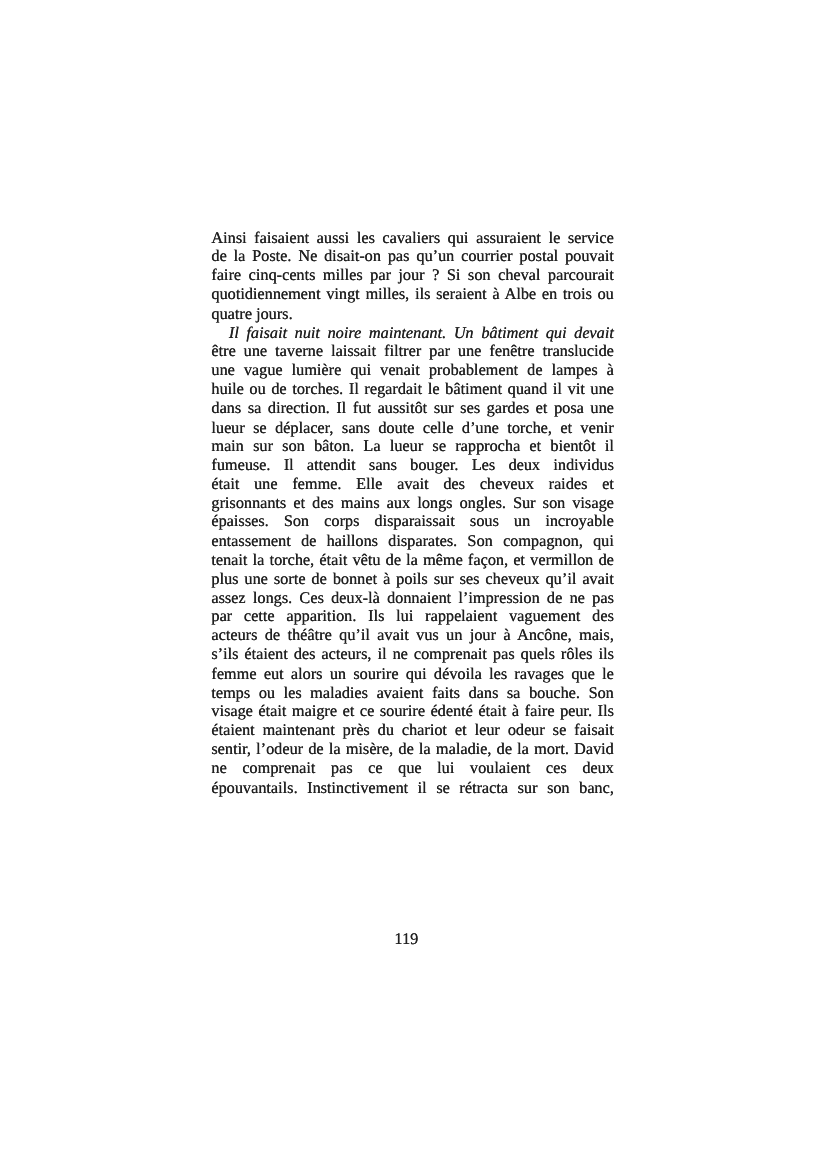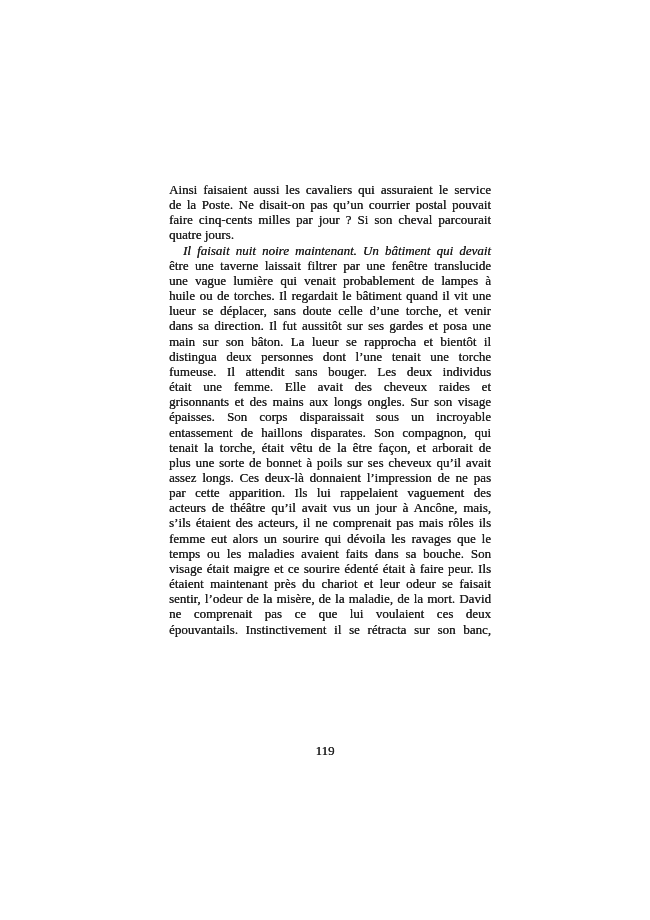--- a/index.html
+++ b/index.html
@@ -55,40 +55,40 @@
   }
 </style>
 </head>
 <body>
 
 <div class="book-page">
   <div class="text-block">
       <div class="line">Ainsi faisaient aussi les cavaliers qui assuraient le service</div>
       <div class="line">de la Poste. Ne disait-on pas qu’un courrier postal pouvait</div>
       <div class="line">faire cinq-cents milles par jour ? Si son cheval parcourait</div>
+      <div class="line">quotidiennement vingt milles, ils seraient à Albe en trois ou</div>
       <div class="line flush-left">quatre jours.</div>
       <div class="line indent">Il faisait nuit noire maintenant. Un bâtiment qui devait</div>
       <div class="line">être une taverne laissait filtrer par une fenêtre translucide</div>
       <div class="line">une vague lumière qui venait probablement de lampes à</div>
       <div class="line">huile ou de torches. Il regardait le bâtiment quand il vit une</div>
+      <div class="line">dans sa direction. Il fut aussitôt sur ses gardes et posa une</div>
       <div class="line">lueur se déplacer, sans doute celle d’une torche, et venir</div>
-      <div class="line">dans sa direction. Il fut aussitôt sur ses gardes et posa une</div>
       <div class="line">main sur son bâton. La lueur se rapprocha et bientôt il</div>
-      <div class="line">distingua deux personnes dont l’une tenait une torche</div>
       <div class="line">fumeuse. Il attendit sans bouger. Les deux individus</div>
       <div class="line">était une femme. Elle avait des cheveux raides et</div>
       <div class="line">grisonnants et des mains aux longs ongles. Sur son visage</div>
       <div class="line">épaisses. Son corps disparaissait sous un incroyable</div>
       <div class="line">entassement de haillons disparates. Son compagnon, qui</div>
-      <div class="line">tenait la torche, était vêtu de la être façon, et arborait de</div>
+      <div class="line">tenait la torche, était vêtu de la même façon, et vermillon de</div>
       <div class="line">plus une sorte de bonnet à poils sur ses cheveux qu’il avait</div>
       <div class="line">assez longs. Ces deux-là donnaient l’impression de ne pas</div>
       <div class="line">par cette apparition. Ils lui rappelaient vaguement des</div>
       <div class="line">acteurs de théâtre qu’il avait vus un jour à Ancône, mais,</div>
-      <div class="line">s’ils étaient des acteurs, il ne comprenait pas mais rôles ils</div>
+      <div class="line">s’ils étaient des acteurs, il ne comprenait pas quels rôles ils</div>
       <div class="line">femme eut alors un sourire qui dévoila les ravages que le</div>
       <div class="line">temps ou les maladies avaient faits dans sa bouche. Son</div>
       <div class="line">visage était maigre et ce sourire édenté était à faire peur. Ils</div>
       <div class="line">étaient maintenant près du chariot et leur odeur se faisait</div>
       <div class="line">sentir, l’odeur de la misère, de la maladie, de la mort. David</div>
       <div class="line">ne comprenait pas ce que lui voulaient ces deux</div>
       <div class="line">épouvantails. Instinctivement il se rétracta sur son banc,</div>
     </div>
   <div class="folio">119</div>
 </div>

